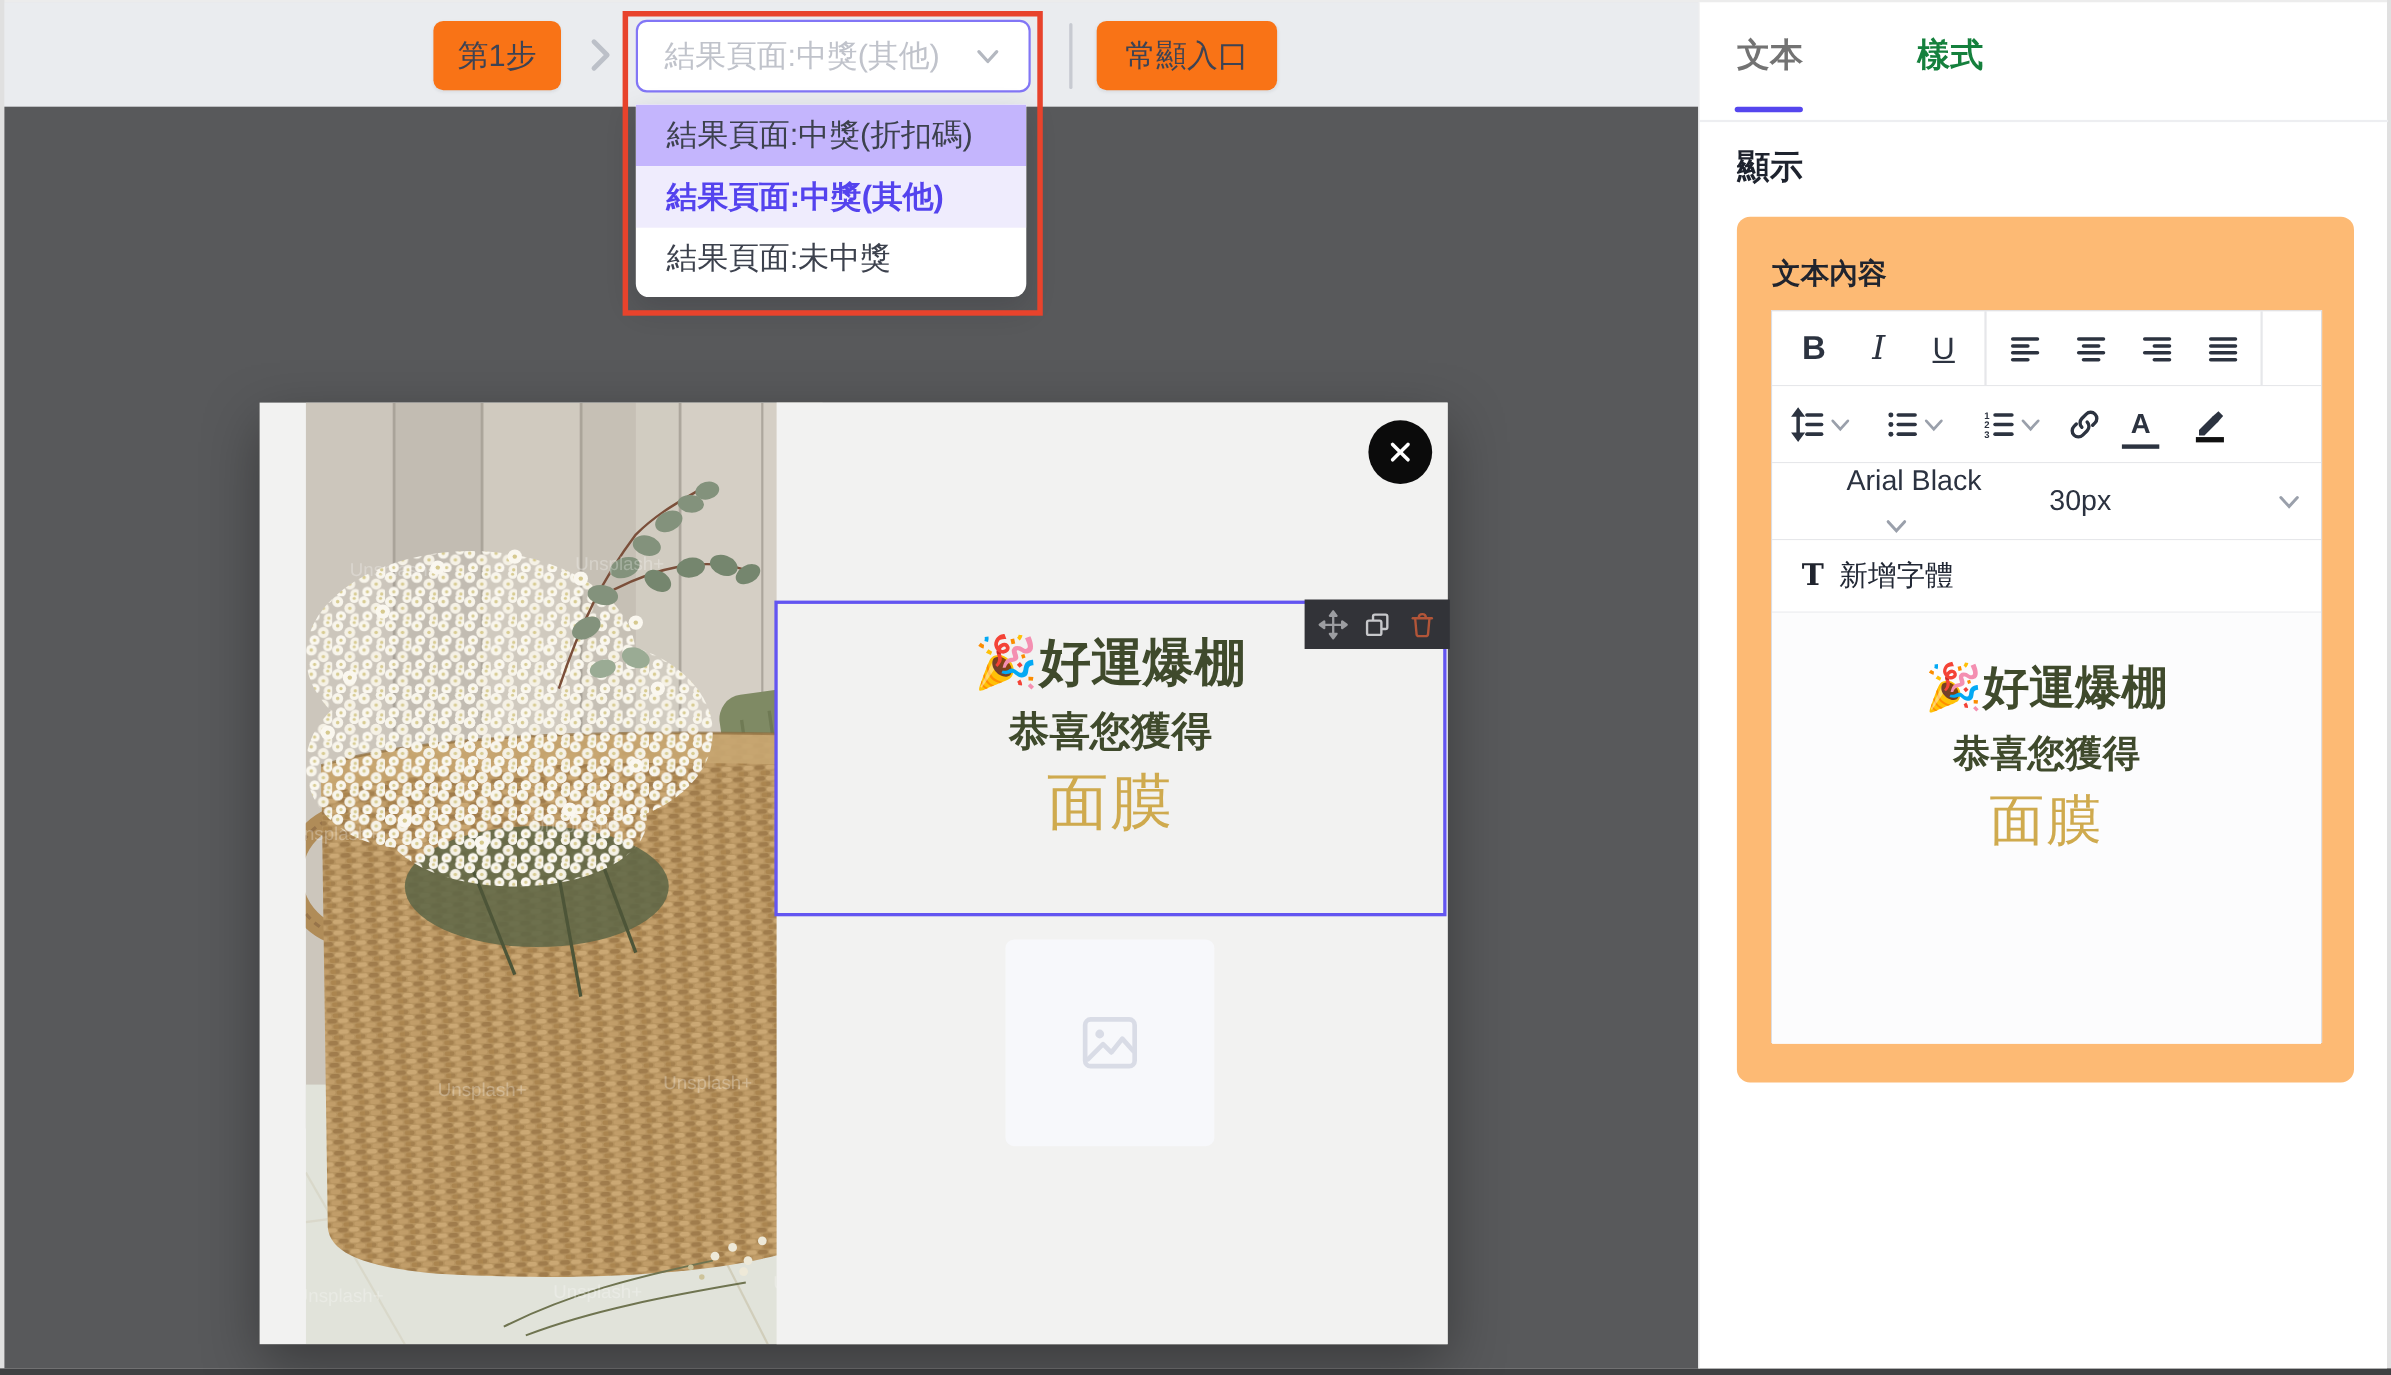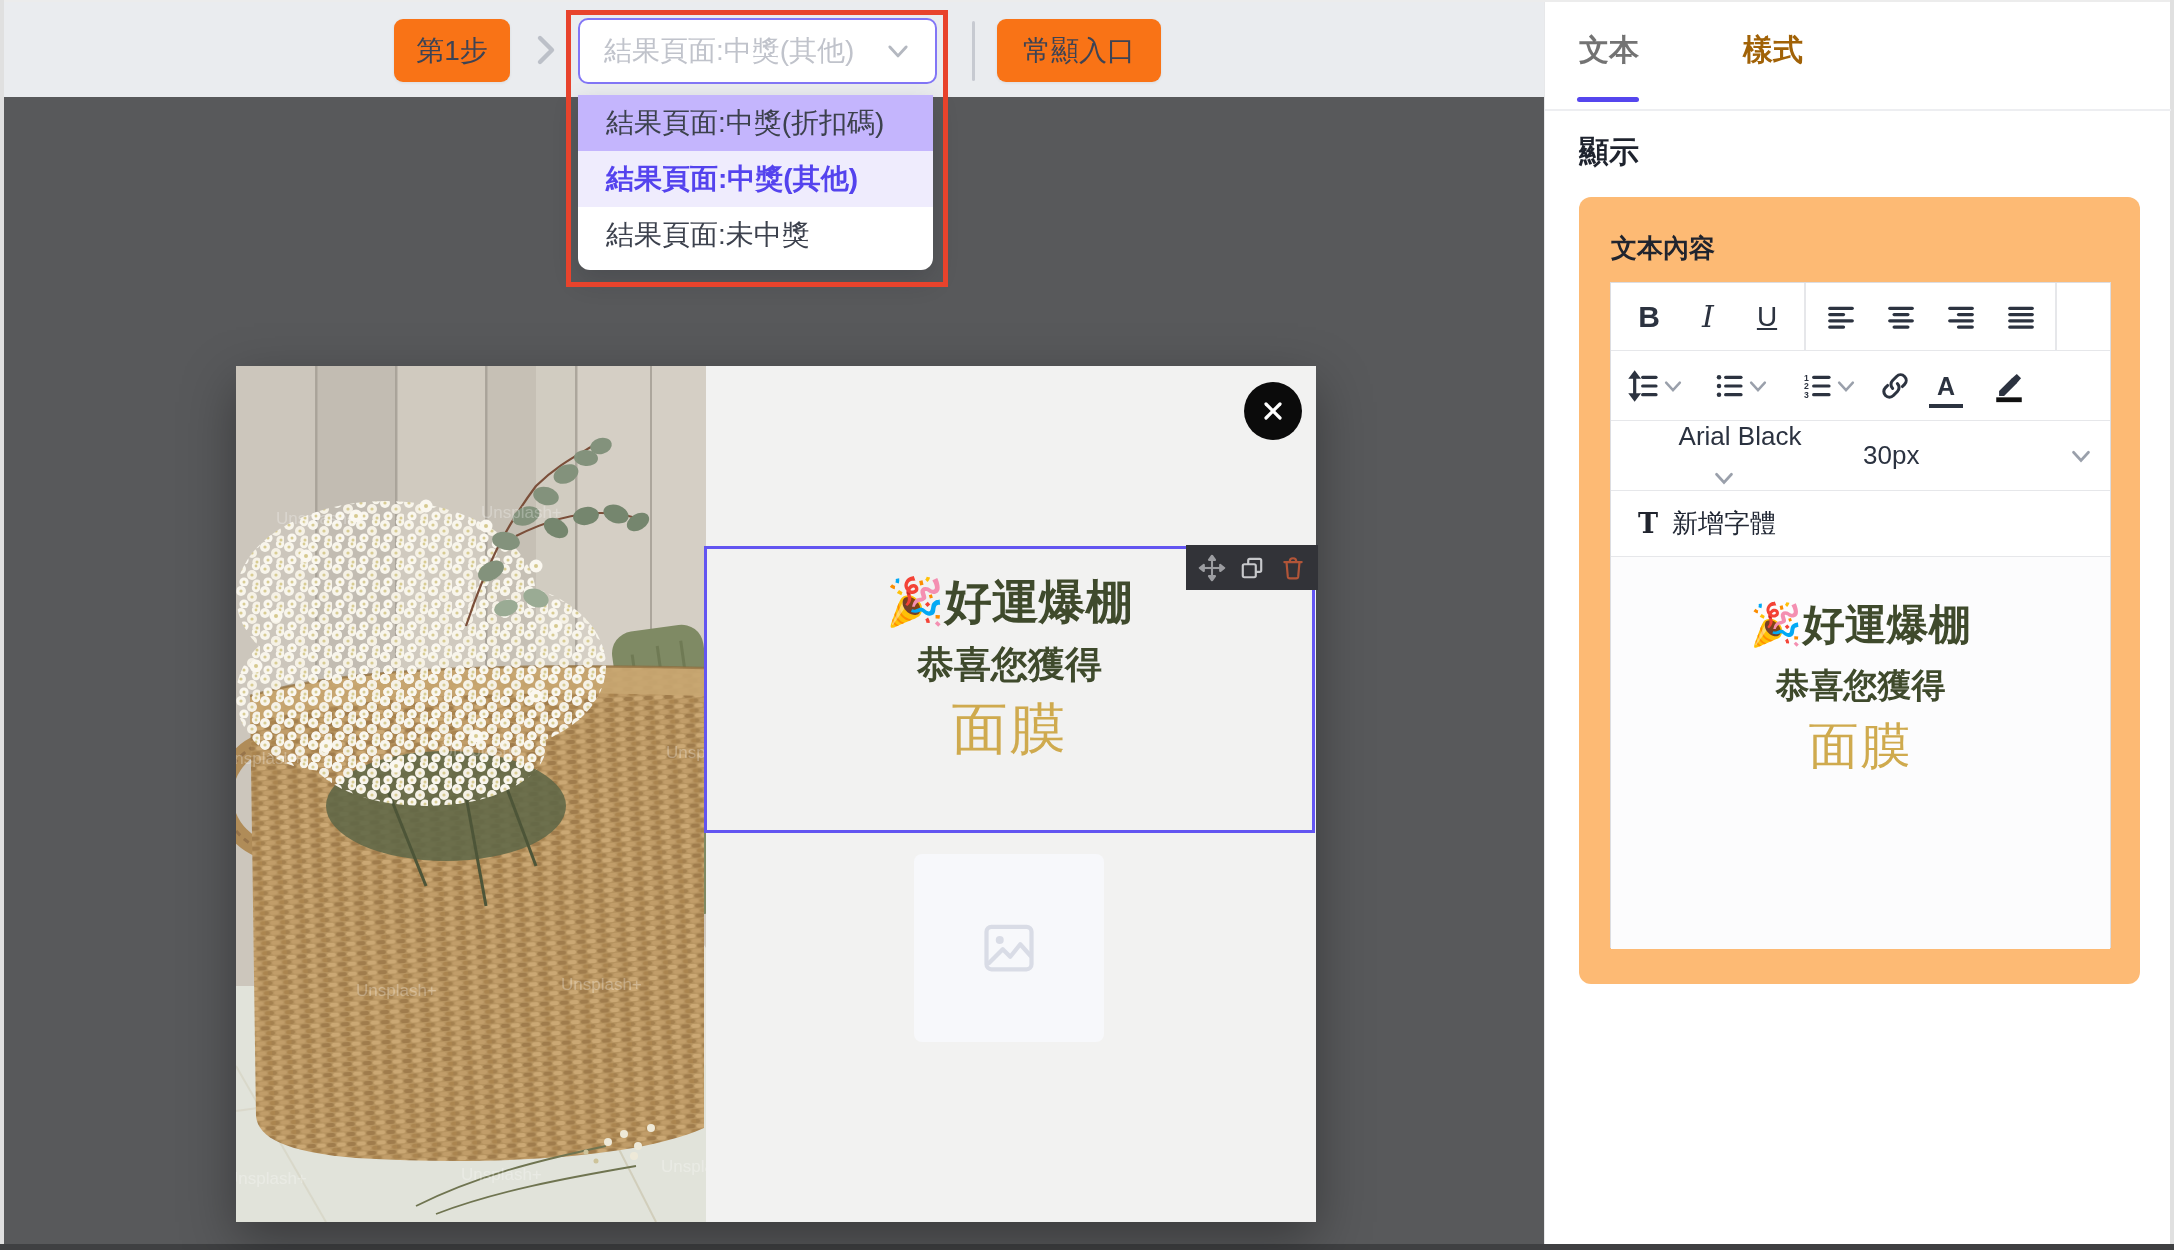--- a/index.html
+++ b/index.html
@@ -113,21 +113,21 @@
   <div class="dd-item selected">結果頁面:中獎(其他)</div>
   <div class="dd-item">結果頁面:未中獎</div>
 </div>
 
 <div class="abs" id="annotation-rect"></div>
 
 <div class="abs" id="canvas"></div>
 
 <div class="abs" id="popup">
 
-  <div class="abs" style="left:0;top:0;width:554px;height:856px;overflow:hidden;">
+  <div class="abs" style="left:0;top:0;width:554px;height:856px;overflow:hidden;text-align:center;">
     <svg width="470" height="856" viewBox="0 0 470 856">
       <defs>
         <pattern id="wv" width="20" height="10" patternUnits="userSpaceOnUse" patternTransform="rotate(-3)">
           <rect width="20" height="10" fill="#b6935f"></rect>
           <rect x="0" y="1" width="9" height="4" rx="2" fill="#cba874"></rect>
           <rect x="10" y="1" width="9" height="4" rx="2" fill="#a07c4c"></rect>
           <rect x="5" y="6" width="9" height="4" rx="2" fill="#c19d69"></rect>
           <rect x="-5" y="6" width="9" height="4" rx="2" fill="#a5814f"></rect>
           <rect x="15" y="6" width="9" height="4" rx="2" fill="#ab854f"></rect>
         </pattern>
@@ -353,21 +353,21 @@
         <circle cx="8.3" cy="8.8" r="1.6" fill="#d9dce6" stroke="none"></circle>
         <path d="M4,18 L9.5,12.5 L12.5,15.5 L16.5,10.5 L20.5,15"></path>
       </g>
     </svg>
   </div>
 
 </div>
 
 <div class="abs" id="sidebar">
   <div class="tab" style="left:34px;top:28px;color:#737373;">文本</div>
-  <div class="tab" style="left:198px;top:28px;color:#a16207;">樣式</div>
+  <div class="tab" style="left:198px;top:28px;color:#15803d;">樣式</div>
   <div class="abs" id="tab-underline"></div>
   <div class="abs" id="sb-divider"></div>
 
   <div class="abs" id="section-title">顯示</div>
 
   <div class="abs" id="panel">
     <div class="abs" id="panel-title">文本內容</div>
 
     <div class="abs" id="editor">
 

